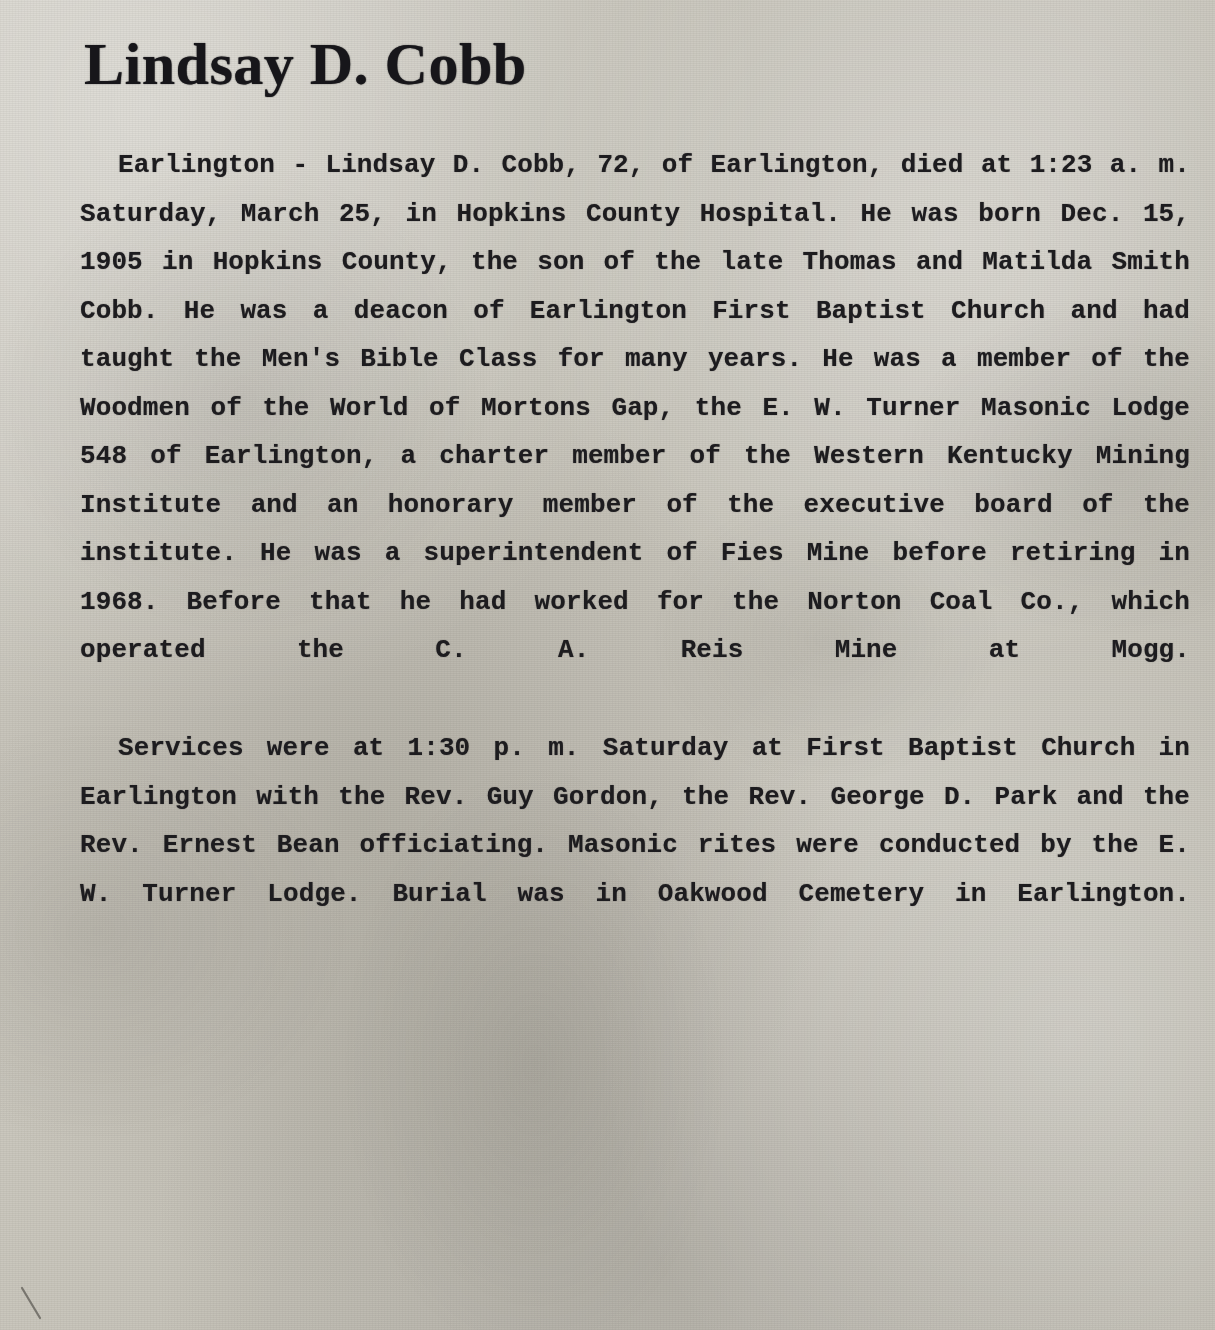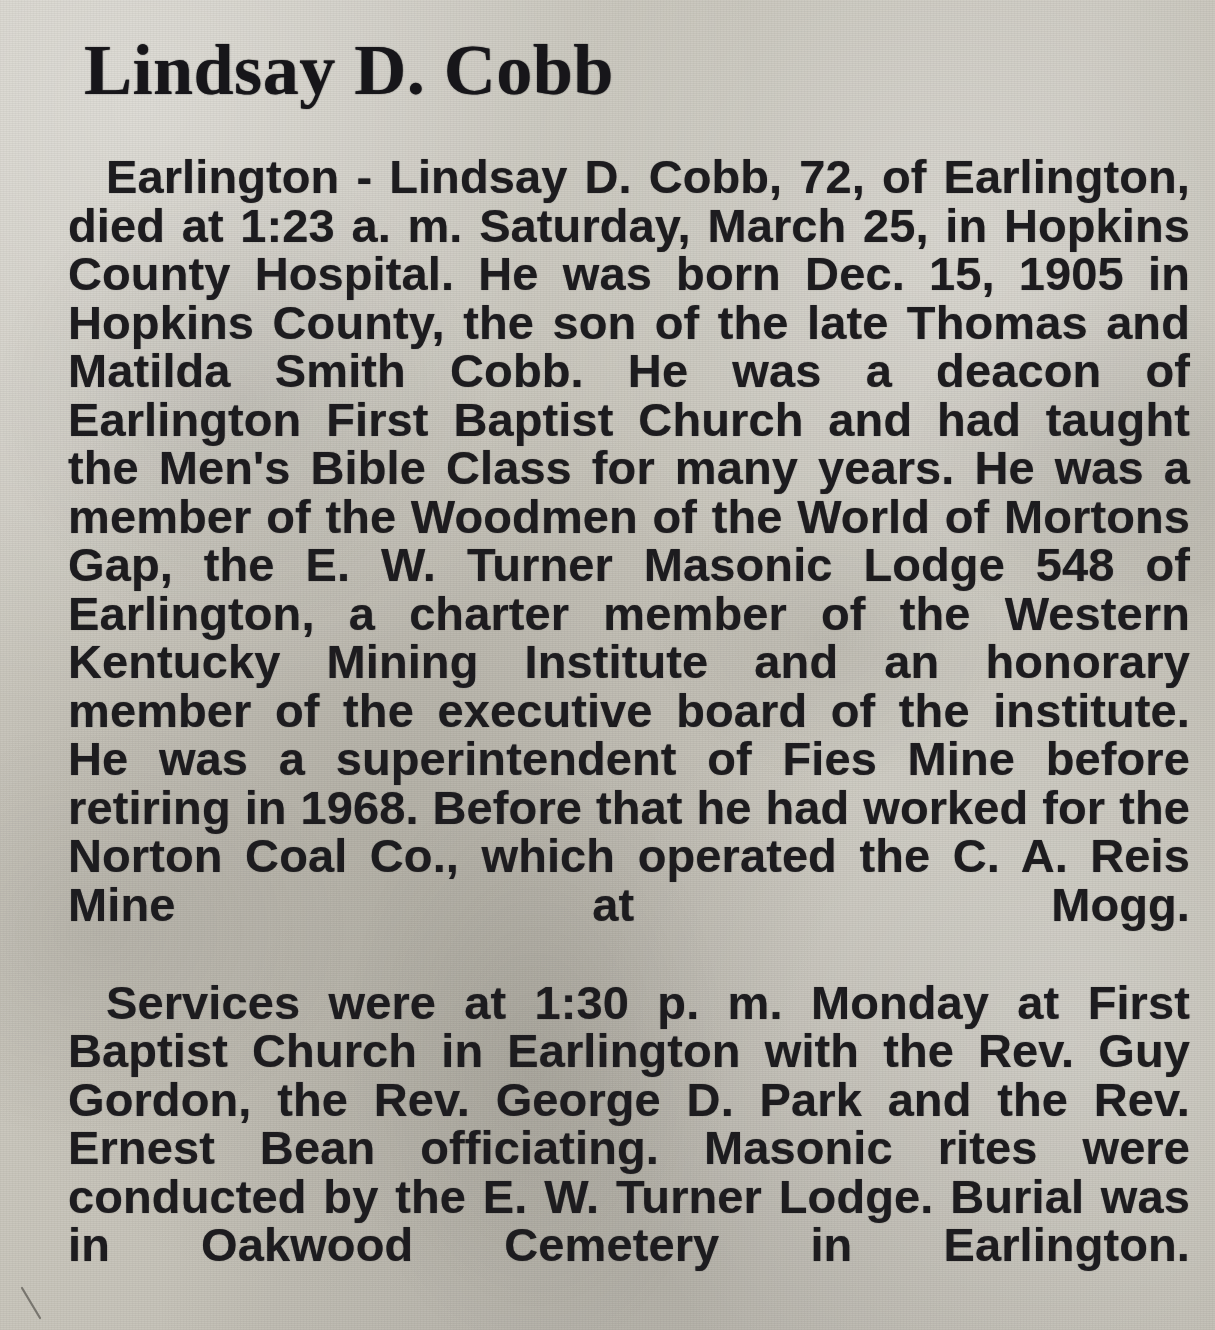--- a/index.html
+++ b/index.html
@@ -56,41 +56,41 @@
 
   #content {
     position: relative;
     z-index: 2;
     padding: 34px 26px 0 62px;
   }
 
   .headline {
     font-family: "Liberation Serif", serif;
     font-weight: bold;
-    font-size: 72px;
+    font-size: 60px;
     line-height: 1.02;
     color: #17161a;
     letter-spacing: 0.5px;
     margin: 0 0 46px 22px;
     text-shadow: 0 0 1.2px rgba(20,20,20,0.65), 0.5px 0.4px 0.8px rgba(40,40,40,0.35);
   }
 
   .body-col {
     width: 1122px;
     margin-left: 6px;
   }
 
   .para {
-    font-family: Liberation Sans, sans-serif;
-    font-size: 47px;
+    font-family: Liberation Mono, monospace;
+    font-size: 26px;
     line-height: 48.5px;
     color: #1d1c1f;
     text-align: justify;
     text-justify: inter-word;
-    margin: 0 0 1px 0;
+    margin: 0 0 1px 12px;
     text-indent: 38px;
     font-weight: bold;
     letter-spacing: 0.1px;
     text-shadow: 0 0 1.1px rgba(35,33,33,0.55);
   }
   .para:last-child {
     margin-bottom: 0;
   }
   
   .para::after {
@@ -117,21 +117,21 @@
 
   <div id="grain"></div>
   <div id="blotches"></div>
 
   <div id="content">
 
     <h1 class="headline">Lindsay D. Cobb</h1>
 
     <div class="body-col">
       <p class="para">Earlington - Lindsay D. Cobb, 72, of Earlington, died at 1:23 a. m. Saturday, March 25, in Hopkins County Hospital. He was born Dec. 15, 1905 in Hopkins County, the son of the late Thomas and Matilda Smith Cobb. He was a deacon of Earlington First Baptist Church and had taught the Men's Bible Class for many years. He was a member of the Woodmen of the World of Mortons Gap, the E. W. Turner Masonic Lodge 548 of Earlington, a charter member of the Western Kentucky Mining Institute and an honorary member of the executive board of the institute. He was a superintendent of Fies Mine before retiring in 1968. Before that he had worked for the Norton Coal Co., which operated the C. A. Reis Mine at Mogg.</p>
-      <p class="para">Services were at 1:30 p. m. Monday at First Baptist Church in Earlington with the Rev. Guy Gordon, the Rev. George D. Park and the Rev. Ernest Bean officiating. Masonic rites were conducted by the E. W. Turner Lodge. Burial was in Oakwood Cemetery in Earlington.</p>
+      <p class="para">Services were at 1:30 p. m. Saturday at First Baptist Church in Earlington with the Rev. Guy Gordon, the Rev. George D. Park and the Rev. Ernest Bean officiating. Masonic rites were conducted by the E. W. Turner Lodge. Burial was in Oakwood Cemetery in Earlington.</p>
     </div>
 
   </div>
 
   <svg id="stray-mark" viewBox="0 0 26 34">
     <path d="M4 2 C10 12, 16 22, 22 32" stroke="#3a3833" stroke-width="2.2" fill="none" stroke-linecap="round"></path>
   </svg>
 
 </div>
 

